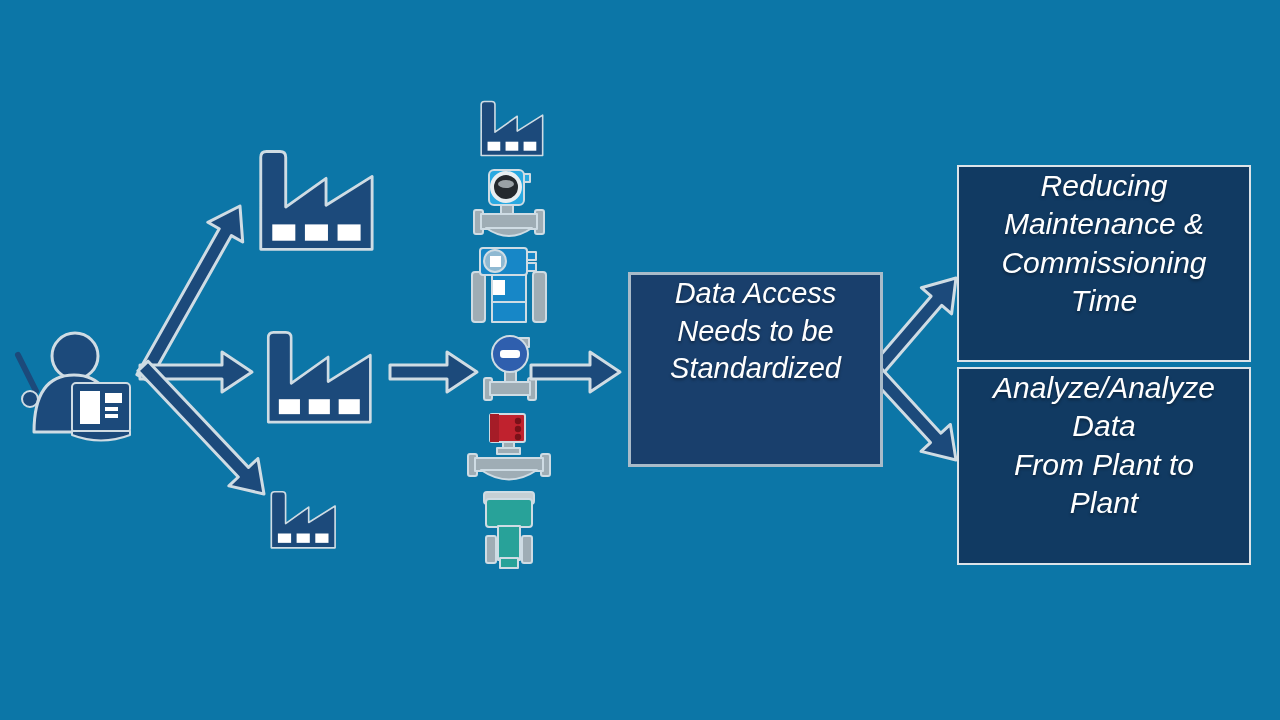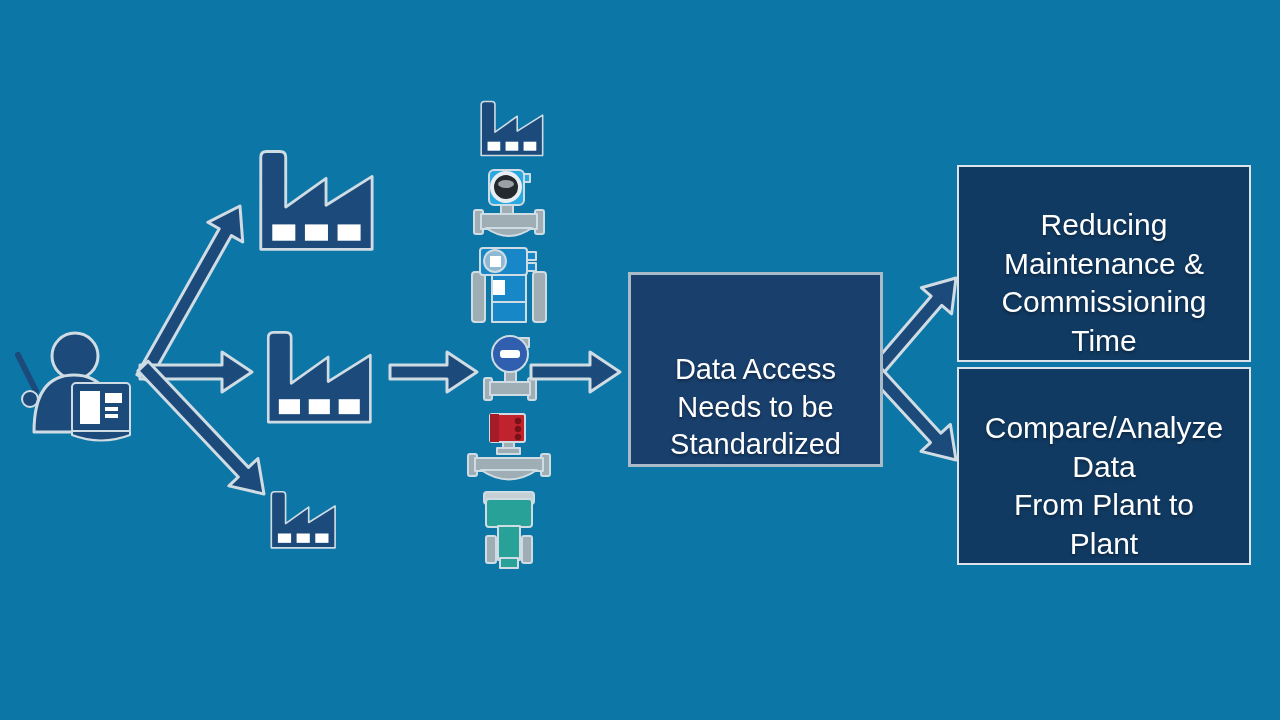--- a/index.html
+++ b/index.html
@@ -14,24 +14,25 @@
   .gray{fill:var(--pipe);stroke:var(--line);stroke-width:2;stroke-linejoin:round;}
   .graylite{fill:#C6CFD4;stroke:var(--line);stroke-width:2;stroke-linejoin:round;}
   .cblue{fill:var(--cblue);stroke:var(--line);stroke-width:2;stroke-linejoin:round;}
   .mblue{fill:var(--mblue);stroke:var(--line);stroke-width:2;stroke-linejoin:round;}
   .vblue{fill:var(--vblue);stroke:var(--line);stroke-width:2;stroke-linejoin:round;}
   .red{fill:var(--red);stroke:var(--line);stroke-width:2;stroke-linejoin:round;}
   .teal{fill:var(--teal);stroke:var(--line);stroke-width:2;stroke-linejoin:round;}
   .white{fill:#FFFFFF;stroke:none;}
   .dark{fill:#24292E;}
   .box{
-    position:absolute;display:flex;align-items:flex-end;justify-content:center;
+    position:absolute;display:flex;align-items:flex-start;justify-content:center;
     color:#FFFFFF;text-align:center;white-space:pre-line;
     text-shadow:0 2px 3px rgba(0,0,0,0.35);
     box-sizing:border-box;
+    font-style:italic;
   }
   .box-center{
     left:622px;top:272px;width:255px;height:195px;
     background:var(--center-fill);border:3px solid var(--center-border);
     font-size:29px;line-height:1.3;margin-left:6px;
   }
   .box-outcome{
     left:957px;width:294px;
     background:var(--right-fill);border:2px solid var(--right-border);
     font-size:30px;line-height:1.28;
@@ -149,19 +150,19 @@
 Needs to be
 Standardized</span>
   </div>
   <div class="box box-outcome top">
     <span>Reducing
 Maintenance &amp;
 Commissioning
 Time</span>
   </div>
   <div class="box box-outcome bottom">
-    <span>Compare/Analyze
+    <span>Analyze/Analyze
 Data
 From Plant to
 Plant</span>
   </div>
 
 </div>
 
 </body></html>

